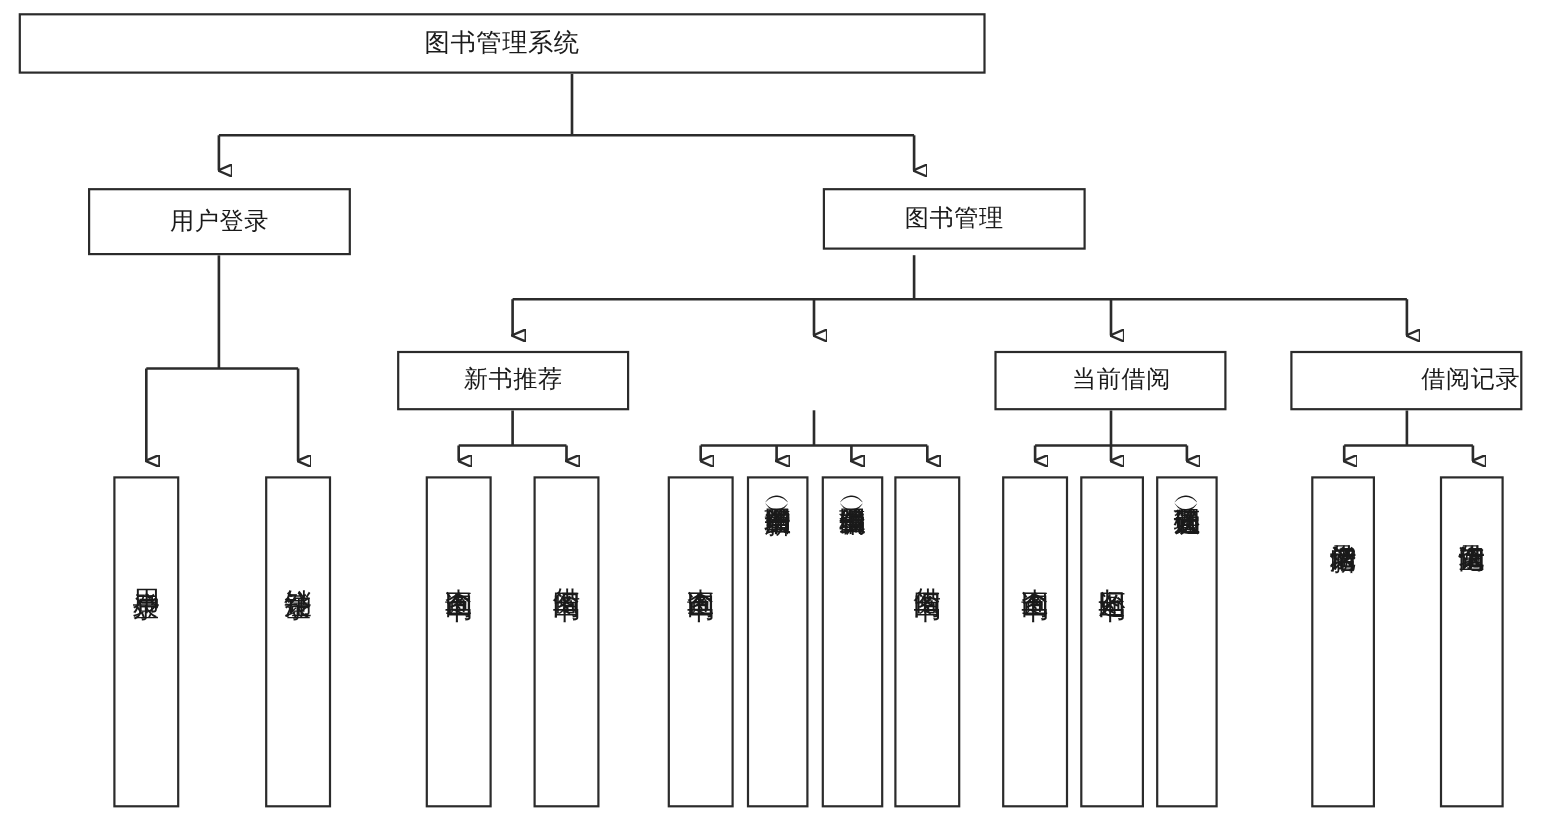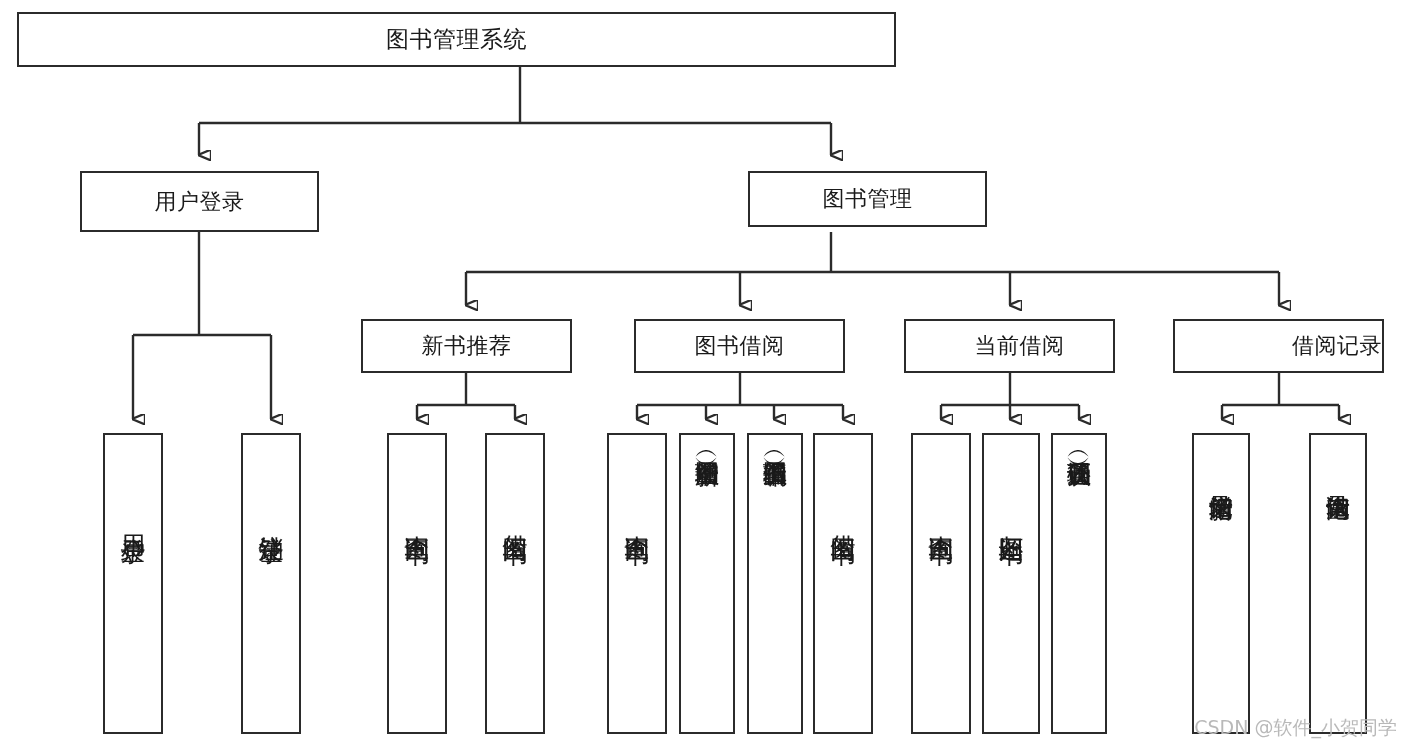--- a/index.html
+++ b/index.html
@@ -144,23 +144,20 @@
   </div>
 
   <div class="node horiz" style="left:711px; top:171px; width:239px; height:56px;margin-left:37px;">
     <span class="node-label">图书管理</span>
   </div>
 
   <div class="node horiz" style="left:361px; top:319px; width:211px; height:54px;">
     <span class="node-label">新书推荐</span>
   </div>
 
-  <div class="node horiz" style="left:634px; top:319px; width:211px; height:54px;">
-    <span class="node-label">图书借阅</span>
-  </div>
 
   <div class="node horiz" style="left:904px; top:319px; width:211px; height:54px;padding-left:20px;">
     <span class="node-label">当前借阅</span>
   </div>
 
   <div class="node horiz" style="left:1173px; top:319px; width:211px; height:54px;justify-content:flex-end;">
     <span class="node-label">借阅记录</span>
   </div>
 
   <div class="node vert" style="left:103px; top:433px; width:60px; height:301px; padding-top:80px;">
@@ -208,15 +205,14 @@
   </div>
 
   <div class="node vert tall-text" style="left:1192px; top:433px; width:58px; height:301px; padding-top:42px;">
     <span class="node-label">新增借阅记录</span>
   </div>
 
   <div class="node vert tall-text" style="left:1309px; top:433px; width:58px; height:301px; padding-top:42px;">
     <span class="node-label">查询借阅记录</span>
   </div>
 
-  <div class="watermark">CSDN @软件_小贺同学</div>
 
 </div>
 
 </body></html>

